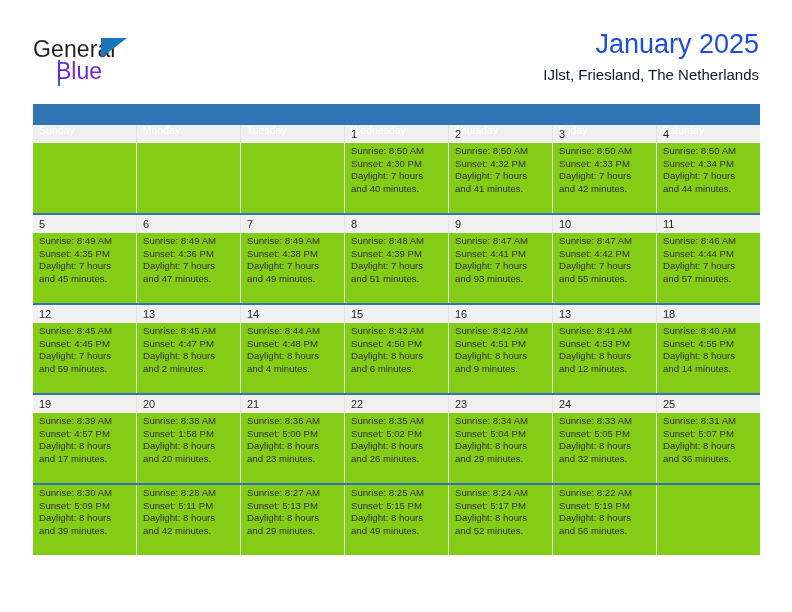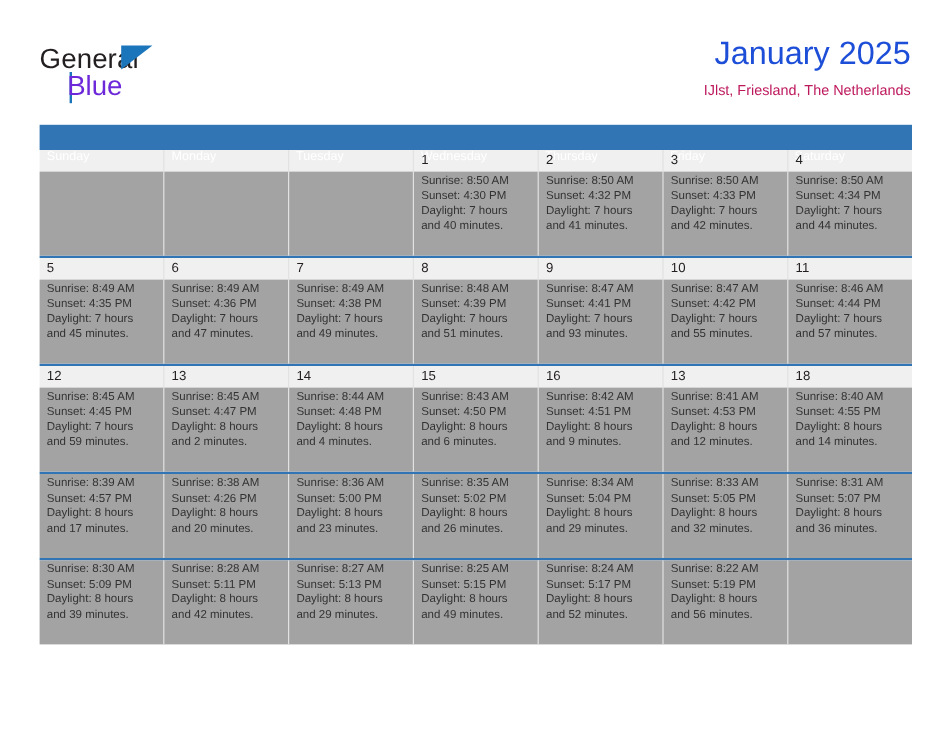--- a/index.html
+++ b/index.html
@@ -80,22 +80,22 @@
     top: 0;
     text-align: right;
   }
   .cal-title {
     font-size: 27px;
     color: #1d4ed8;
     line-height: 32px;
     white-space: nowrap;
   }
   .cal-sub {
-    font-size: 12px;
-    color: #be185d;
+    font-size: 15px;
+    color: #0f172a;
     line-height: 20px;
     margin-top: 5px;
     white-space: nowrap;
   }
 
   
   .calendar {
     position: absolute;
     left: 33px;
     top: 104px;
@@ -124,21 +124,21 @@
   .week:last-child {
     border-bottom: none;
   }
   .week-numbers {
     display: flex;
     background: #f0f0f0;
     height: 18px;
   }
   .week-body {
     display: flex;
-    background: #a3a3a3;
+    background: #84cc16;
     height: 70px;
   }
   .num-cell {
     flex: 1 1 0;
     box-sizing: border-box;
     border-right: 1px solid #e2e2e2;
     font-size: 11px;
     line-height: 18px;
     padding-left: 6px;
     color: #231f20;
@@ -348,30 +348,39 @@
             </div>
             <div class="body-cell">
               <div>Sunrise: 8:40 AM</div>
               <div>Sunset: 4:55 PM</div>
               <div>Daylight: 8 hours</div>
               <div>and 14 minutes.</div>
             </div>
           </div>
         </div>
         <div class="week">
+          <div class="week-numbers">
+            <div class="num-cell">19</div>
+            <div class="num-cell">20</div>
+            <div class="num-cell">21</div>
+            <div class="num-cell">22</div>
+            <div class="num-cell">23</div>
+            <div class="num-cell">24</div>
+            <div class="num-cell">25</div>
+          </div>
           <div class="week-body">
             <div class="body-cell">
               <div>Sunrise: 8:39 AM</div>
               <div>Sunset: 4:57 PM</div>
               <div>Daylight: 8 hours</div>
               <div>and 17 minutes.</div>
             </div>
             <div class="body-cell">
               <div>Sunrise: 8:38 AM</div>
-              <div>Sunset: 4:26 PM</div>
+              <div>Sunset: 1:58 PM</div>
               <div>Daylight: 8 hours</div>
               <div>and 20 minutes.</div>
             </div>
             <div class="body-cell">
               <div>Sunrise: 8:36 AM</div>
               <div>Sunset: 5:00 PM</div>
               <div>Daylight: 8 hours</div>
               <div>and 23 minutes.</div>
             </div>
             <div class="body-cell">

